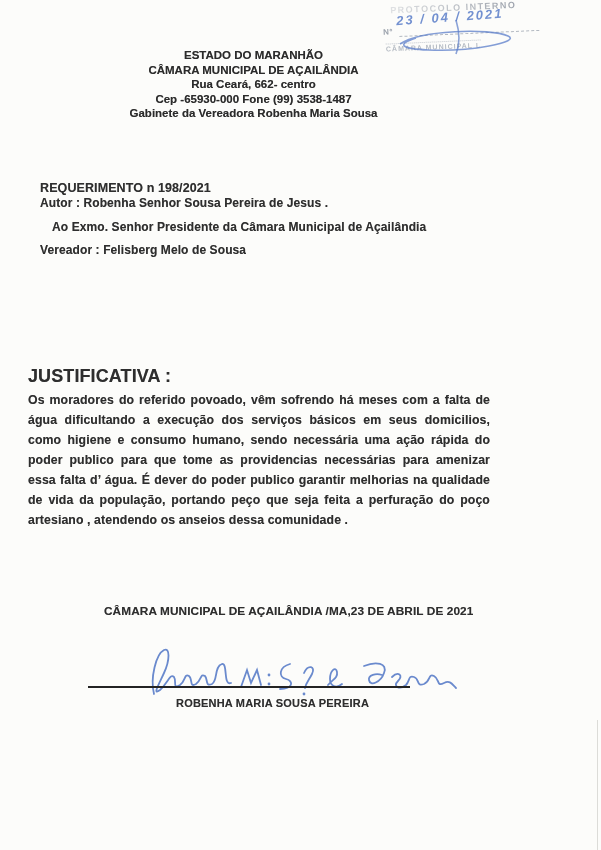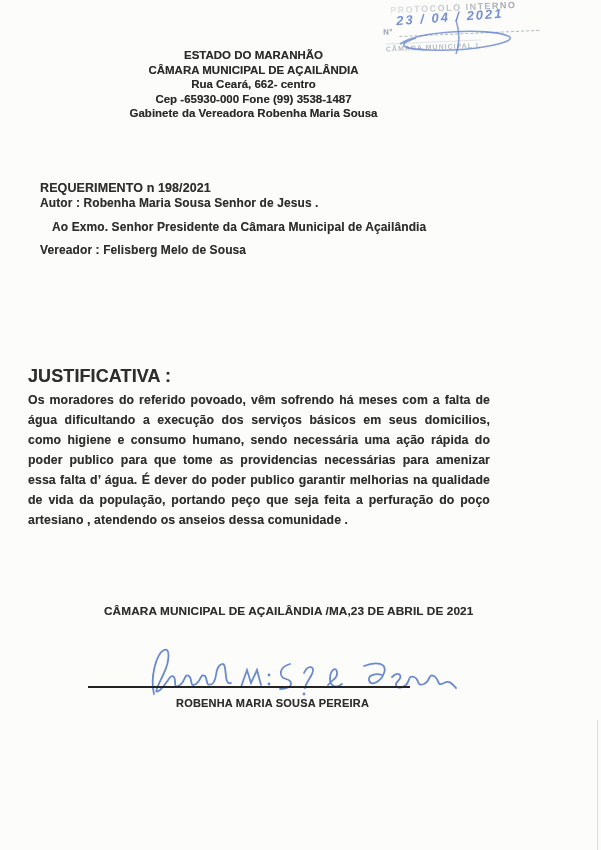--- a/index.html
+++ b/index.html
@@ -93,21 +93,21 @@
 
   <div class="header">
     <div>ESTADO DO MARANHÃO</div>
     <div>CÂMARA MUNICIPAL DE AÇAILÂNDIA</div>
     <div>Rua Ceará, 662- centro</div>
     <div>Cep -65930-000  Fone (99) 3538-1487</div>
     <div>Gabinete da Vereadora Robenha Maria Sousa</div>
   </div>
 
   <div class="txt m-num">REQUERIMENTO n 198/2021</div>
-  <div class="txt m-author">Autor : Robenha Maria Sousa Senhor de Jesus .</div>
+  <div class="txt m-author">Autor : Robenha Senhor Sousa Pereira de Jesus .</div>
   <div class="txt m-addr">Ao Exmo. Senhor Presidente da Câmara Municipal de Açailândia</div>
   <div class="txt m-ver">Vereador : Felisberg Melo de Sousa</div>
 
 
   <div class="txt just-head">JUSTIFICATIVA :</div>
   <div class="txt just-body">Os moradores do referido povoado, vêm sofrendo há meses com a falta de água dificultando a execução dos serviços básicos em seus domicilios, como higiene e consumo  humano, sendo necessária uma ação rápida do poder publico para que tome as providencias necessárias para amenizar essa falta d’ água.  É dever do poder publico garantir melhorias na qualidade de vida da população, portando peço que seja feita a perfuração  do poço artesiano , atendendo os anseios dessa comunidade .</div>
 
 
   <div class="txt dateline">CÂMARA MUNICIPAL DE AÇAILÂNDIA /MA,23 DE ABRIL DE 2021</div>
 

